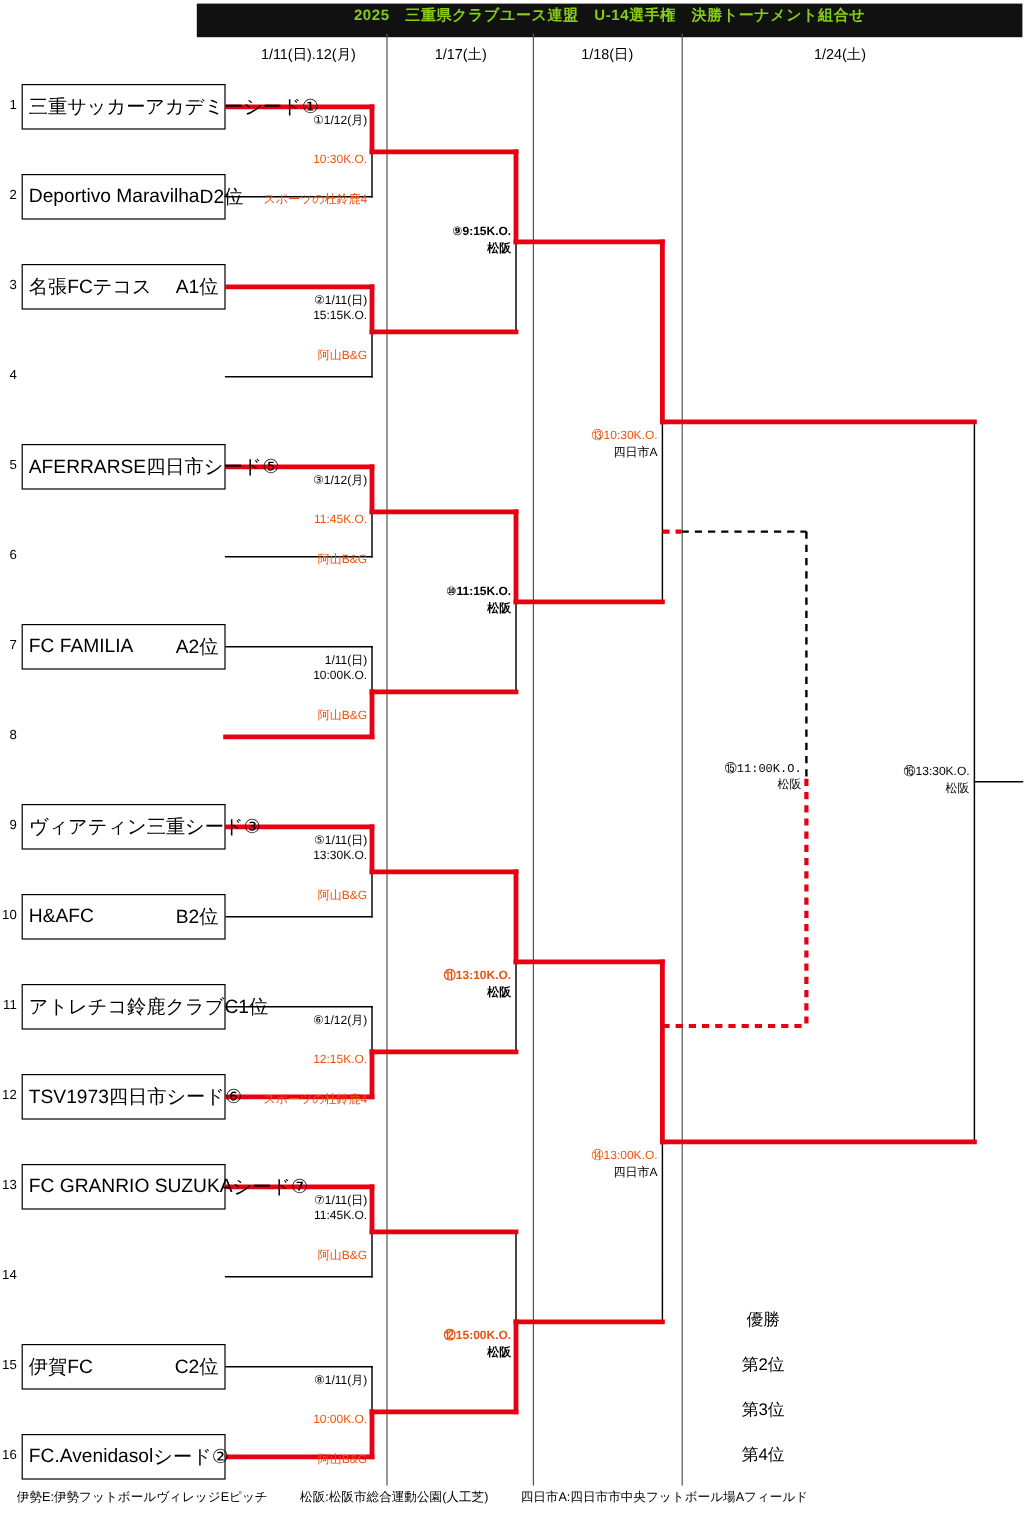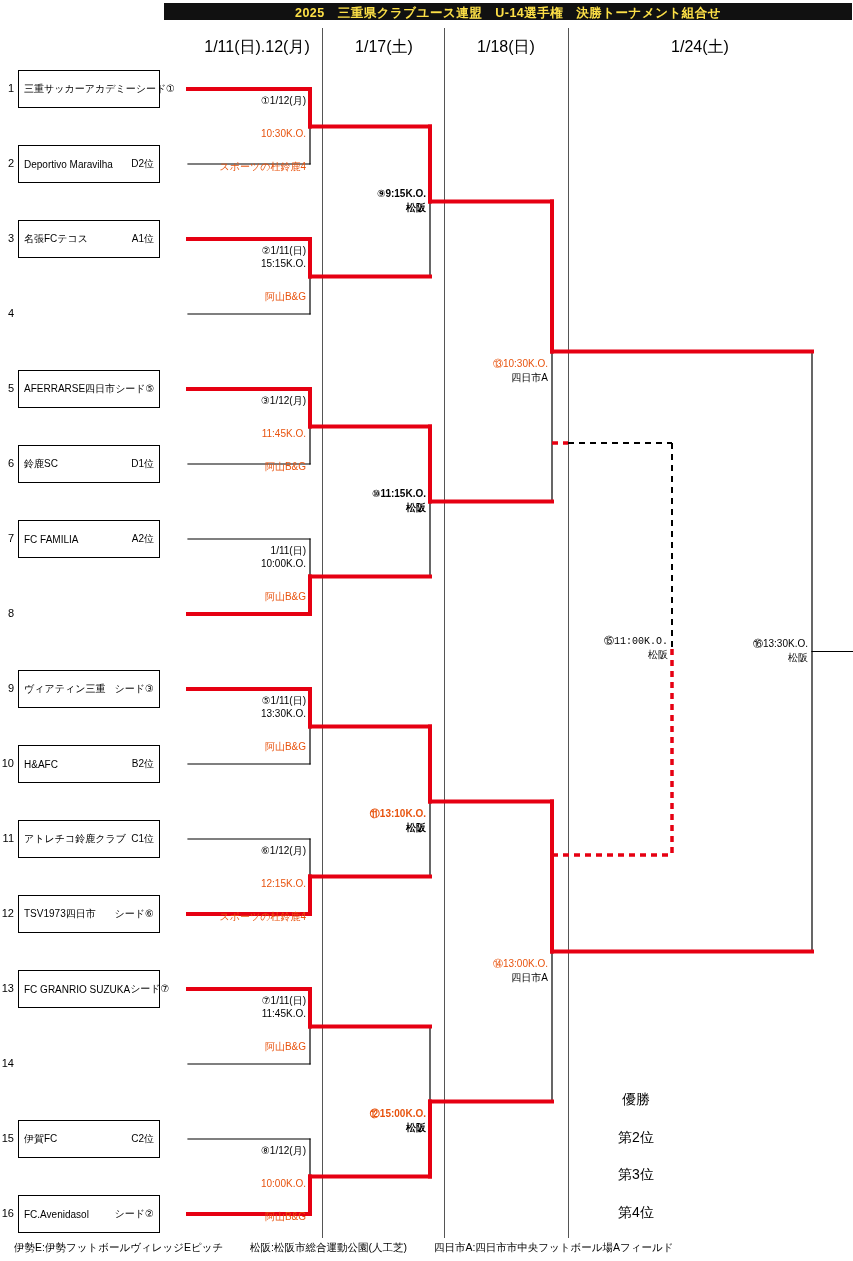--- a/index.html
+++ b/index.html
@@ -1,31 +1,31 @@
 <!DOCTYPE html>
 <html style="--line-red: #e60012; --text-red: #e8530e; --header-bg: #111111;"><head>
 <meta charset="utf-8">
 <style>
   html,body{margin:0;padding:0;background:#fff;}
   .stage{position:relative;width:853px;height:1261px;background:#fff;overflow:hidden;
          font-family:"Liberation Sans","DejaVu Sans",sans-serif;color:#000;}
-  .titlebar{position:absolute;left:164px;top:3px;width:688px;height:17px;
-            background:var(--header-bg,#111);color:#fde047;font-weight:bold;font-size:12.5px;
+  .titlebar{position:absolute;left:164px;top:3px;width:688px;height:28px;
+            background:var(--header-bg,#111);color:#84cc16;font-weight:bold;font-size:12.5px;
             line-height:20px;text-align:center;letter-spacing:.5px;}
-  .datelabel{position:absolute;top:37px;font-size:16px;text-align:center;}
+  .datelabel{position:absolute;top:37px;font-size:12px;text-align:center;}
   .vline{position:absolute;top:28px;height:1210px;width:1px;background:#555;}
   svg.bracket{position:absolute;left:0;top:0;}
   .ln-black{stroke:#000;stroke-width:1.2;stroke-linecap:square;}
   .ln-red{stroke:var(--line-red,#e60012);stroke-width:4;stroke-linecap:square;}
   .ln-dash-black{stroke:#000;stroke-width:2;stroke-dasharray:6 5;}
   .ln-dash-red{stroke:var(--line-red,#e60012);stroke-width:3.5;stroke-dasharray:6 5;}
   .team-no{position:absolute;left:0;width:14px;font-size:11px;text-align:right;}
-  .team-box{position:absolute;left:18px;width:142px;height:38px;border:1px solid #000;background:#fff;
+  .team-box{position:absolute;left:18px;width:170px;height:38px;border:1px solid #000;background:#fff;
             display:flex;align-items:center;justify-content:space-between;padding:0 5px;
-            box-sizing:border-box;font-size:10px;white-space:nowrap;}
+            box-sizing:border-box;font-size:16px;white-space:nowrap;}
   .ann{position:absolute;text-align:right;font-size:10px;line-height:13px;white-space:nowrap;}
   .ann.r1{left:150px;width:156px;}
   .ann.r2{left:300px;width:126px;line-height:13.5px;font-weight:bold;}
   .ann.sf{left:430px;width:118px;line-height:13.5px;}
   .ann.tp{left:560px;width:108px;line-height:13.5px;font-family:Liberation Mono, monospace;}
   .ann.fin{left:700px;width:108px;line-height:13.5px;}
   .t-red{color:var(--text-red,#e8530e);margin-top:20px;}
   .place{position:absolute;left:576px;width:120px;text-align:center;font-size:14px;}
   .footer{position:absolute;left:14px;top:1241px;font-size:10.5px;white-space:nowrap;}
   .footer span{margin-right:24px;}
@@ -129,24 +129,20 @@
     <span>名張FCテコス</span>
     <span>A1位</span>
   </div>
   <div class="team-no" style="top:307px">4</div>
   <div class="team-no" style="top:382px">5</div>
   <div class="team-box" style="top:370px">
     <span>AFERRARSE四日市</span>
     <span>シード⑤</span>
   </div>
   <div class="team-no" style="top:457px">6</div>
-  <div class="team-box" style="top:445px">
-    <span>鈴鹿SC</span>
-    <span>D1位</span>
-  </div>
   <div class="team-no" style="top:532px">7</div>
   <div class="team-box" style="top:520px">
     <span>FC FAMILIA</span>
     <span>A2位</span>
   </div>
   <div class="team-no" style="top:607px">8</div>
   <div class="team-no" style="top:682px">9</div>
   <div class="team-box" style="top:670px">
     <span>ヴィアティン三重</span>
     <span>シード③</span>
@@ -212,21 +208,21 @@
     <div>⑥1/12(月)</div>
     <div class="t-red">12:15K.O.</div>
     <div class="t-red">スポーツの杜鈴鹿4</div>
   </div>
   <div class="ann r1" style="top:994px">
     <div>⑦1/11(日)</div>
     <div>11:45K.O.</div>
     <div class="t-red">阿山B&amp;G</div>
   </div>
   <div class="ann r1" style="top:1144px">
-    <div>⑧1/12(月)</div>
+    <div>⑧1/11(月)</div>
     <div class="t-red">10:00K.O.</div>
     <div class="t-red">阿山B&amp;G</div>
   </div>
 
   <div class="ann r2" style="top:187px">
     <div>⑨9:15K.O.</div>
     <div>松阪</div>
   </div>
   <div class="ann r2" style="top:487px">
     <div>⑩11:15K.O.</div>

